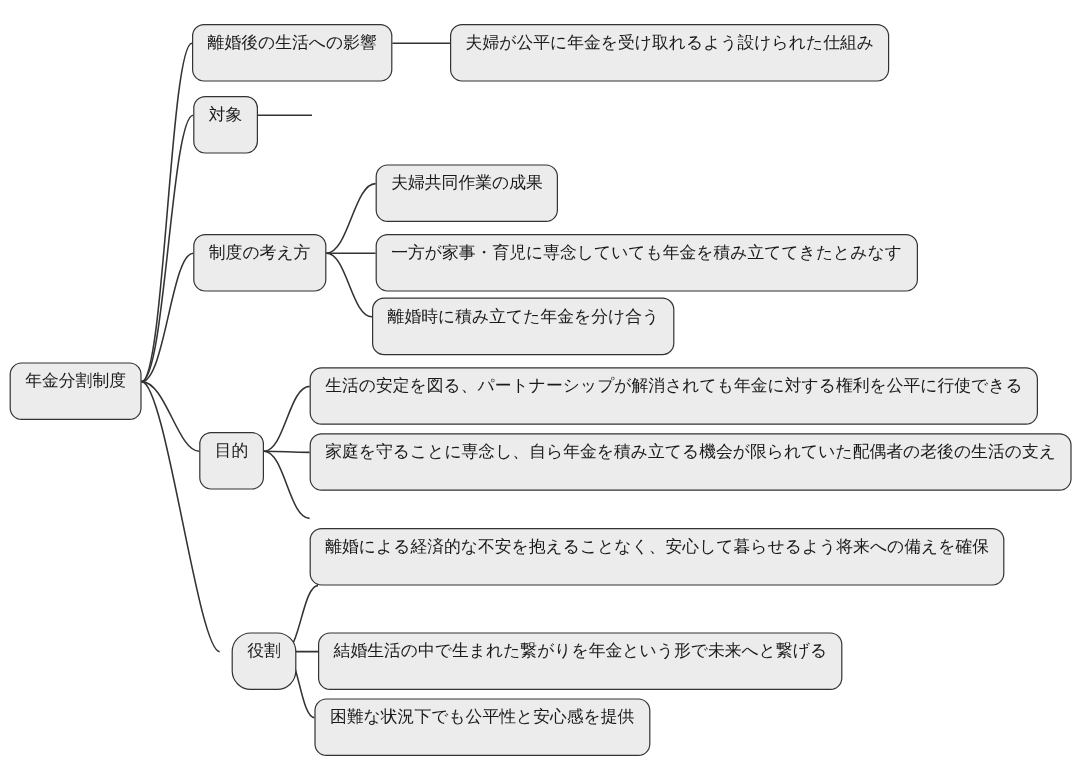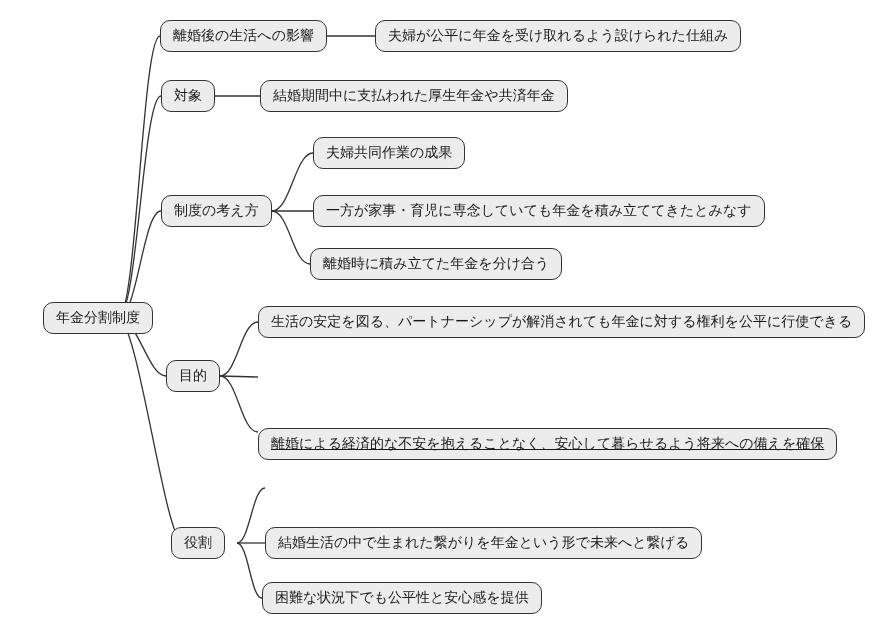--- a/index.html
+++ b/index.html
@@ -18,21 +18,21 @@
   #edges {
     position: absolute;
     left: 0;
     top: 0;
     width: 894px;
     height: 640px;
   }
   .node {
     position: absolute;
     box-sizing: border-box;
-    height: 32px;
+    height: 48px;
     line-height: 29px;
     padding: 0 12px;
     border: 1.4px solid #333333;
     border-radius: 10px;
     background: #ececec;
     color: #1a1a1a;
     font-size: 14px;
     white-space: nowrap;
     z-index: 2;
   }
@@ -53,33 +53,33 @@
       <path d="M 272 211 C 290.45 211, 295 211, 313 211" fill="none" stroke="#333333" stroke-width="1.3"></path>
       <path d="M 272 211 C 289.1 211, 292.9 264, 310 264" fill="none" stroke="#333333" stroke-width="1.3"></path>
       <path d="M 220 376 C 237.1 376, 240.9 322, 258 322" fill="none" stroke="#333333" stroke-width="1.3"></path>
       <path d="M 220 376 C 237.1 376, 240.9 377, 258 377" fill="none" stroke="#333333" stroke-width="1.3"></path>
       <path d="M 220 376 C 237.1 376, 240.9 432, 258 432" fill="none" stroke="#333333" stroke-width="1.3"></path>
       <path d="M 237 543 C 249.6 543, 252.4 488, 265 488" fill="none" stroke="#333333" stroke-width="1.3"></path>
       <path d="M 237 543 C 249.6 543, 252.4 543, 265 543" fill="none" stroke="#333333" stroke-width="1.3"></path>
       <path d="M 237 543 C 248.25 543, 250.75 598, 262 598" fill="none" stroke="#333333" stroke-width="1.3"></path>
     </svg>
 
-  <div class="node" id="n-root" style="left:8px; top:302px;margin-left:35px;">年金分割制度</div>
+  <div class="node" id="n-root" style="left:8px; top:302px;">年金分割制度</div>
 
   <div class="node" id="n-b1" style="left:160px; top:20px;">離婚後の生活への影響</div>
   <div class="node" id="n-b1c1" style="left:375px; top:20px;">夫婦が公平に年金を受け取れるよう設けられた仕組み</div>
 
   <div class="node" id="n-b2" style="left:161px; top:80px;">対象</div>
-  <div class="node" id="n-b2c1" style="left:260px; top:80px;">結婚期間中に支払われた厚生年金や共済年金</div>
 
   <div class="node" id="n-b3c1" style="left:313px; top:137px;">夫婦共同作業の成果</div>
   <div class="node" id="n-b3" style="left:161px; top:195px;">制度の考え方</div>
   <div class="node" id="n-b3c2" style="left:313px; top:195px;text-align:center;">一方が家事・育児に専念していても年金を積み立ててきたとみなす</div>
   <div class="node" id="n-b3c3" style="left:310px; top:248px;">離婚時に積み立てた年金を分け合う</div>
 
   <div class="node" id="n-b4" style="left:166px; top:360px;">目的</div>
   <div class="node" id="n-b4c1" style="left:258px; top:306px;">生活の安定を図る、パートナーシップが解消されても年金に対する権利を公平に行使できる</div>
-  <div class="node" id="n-b4c3" style="left:258px; top:428px;text-decoration:underline;">離婚による経済的な不安を抱えることなく、安心して暮らせるよう将来への備えを確保</div>
+  <div class="node" id="n-b4c2" style="left:258px; top:361px;">家庭を守ることに専念し、自ら年金を積み立てる機会が限られていた配偶者の老後の生活の支え</div>
+  <div class="node" id="n-b4c3" style="left:258px; top:440px;">離婚による経済的な不安を抱えることなく、安心して暮らせるよう将来への備えを確保</div>
 
-  <div class="node" id="n-b5" style="left:171px; top:527px;">役割</div>
+  <div class="node" id="n-b5" style="left:193px; top:527px;border-radius:16px;">役割</div>
   <div class="node" id="n-b5c2" style="left:265px; top:527px;">結婚生活の中で生まれた繋がりを年金という形で未来へと繋げる</div>
   <div class="node" id="n-b5c3" style="left:262px; top:582px;">困難な状況下でも公平性と安心感を提供</div>
 </div>
 
 </body></html>

